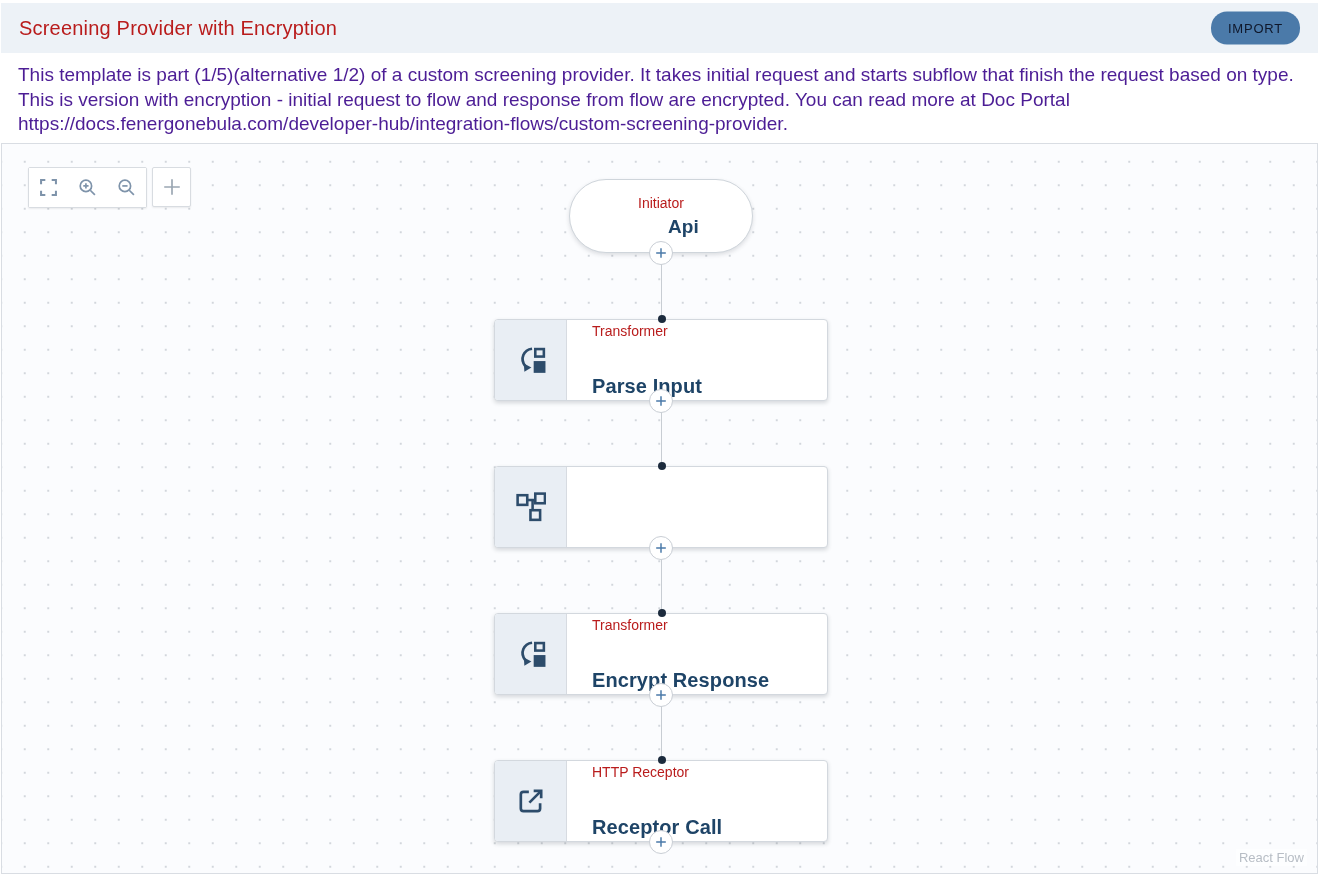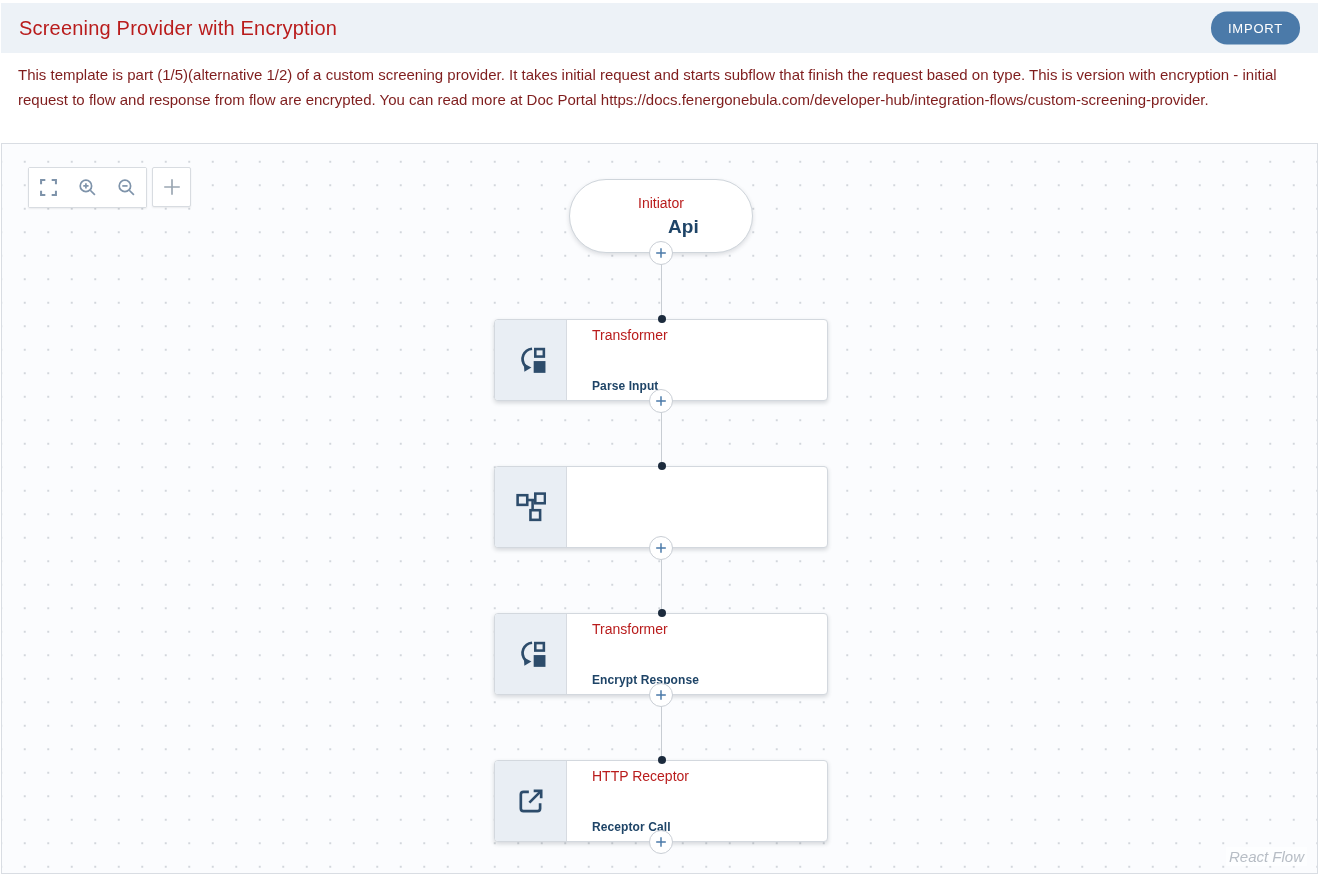--- a/index.html
+++ b/index.html
@@ -17,31 +17,31 @@
     background: #edf2f7;
     display: flex; align-items: center;
   }
   .page-title {
     margin-left: 18px;
     font-size: 20px; font-weight: 500; color: #b91c1c;
     letter-spacing: 0.2px;
   }
   .import-button {
     position: absolute; right: 18px; top: 50%; transform: translateY(-50%);
-    background: #4b7aa9; color: #ffffff;
+    background: #4b7aa9; color: #0f172a;
     border: none; border-radius: 16px;
     font-family: "Liberation Sans", sans-serif;
     font-size: 13px; font-weight: 500; letter-spacing: 0.8px;
     padding: 9px 17px; cursor: pointer;
   }
 
   
   .template-description {
     position: absolute; left: 18px; right: 22px; top: 63px;
-    font-size: 15px; line-height: 24.5px; color: #7f1d1d;
+    font-size: 19px; line-height: 24.5px; color: #4c1d95;
   }
 
   
   .flow-canvas {
     position: absolute; left: 1px; top: 143px; width: 1317px; height: 731px;
     border: 1px solid #d9dde3;
     background-color: #fbfcfe;
     background-image: radial-gradient(circle, #d2d6dc 1.1px, transparent 1.4px);
     background-size: 23.5px 23.5px;
     background-position: 11px 6px;
@@ -93,21 +93,21 @@
     background: #e9eef4;
     border-right: 1px solid #d7dbe1;
     border-radius: 3px 0 0 3px;
     display: flex; align-items: center; justify-content: center;
   }
   .node-body {
     flex: 1; padding-left: 25px;
     display: flex; flex-direction: column; justify-content: center; gap: 29px;
   }
   .node-type-label { font-size: 14px; color: #b91c1c; margin-bottom: 7px; }
-  .node-name { font-size: 12px; font-weight: 700; color: #1e4467; letter-spacing: 0.1px; }
+  .node-name { font-size: 20px; font-weight: 700; color: #1e4467; letter-spacing: 0.1px; }
 
   .node-pill {
     position: absolute; left: 567px; top: 35px; width: 184px; height: 74px;
     background: #ffffff;
     border: 1px solid #cfd5db; border-radius: 37px;
     box-shadow: 0 2px 4px rgba(40,50,60,0.15);
     display: flex; flex-direction: column; align-items: center; justify-content: center;
     z-index: 2; cursor: pointer;
   }
   .node-pill .node-type-label { margin-bottom: 5px; }
@@ -116,22 +116,22 @@
   .add-step-button {
     position: absolute; left: 647px; width: 24px; height: 24px;
     background: #ffffff;
     border: 1px solid #c9ced5; border-radius: 50%;
     display: flex; align-items: center; justify-content: center;
     z-index: 5; cursor: pointer; padding: 0;
   }
 
   .react-flow-attribution {
     position: absolute; right: 10px; bottom: 7px;
-    font-size: 15px; color: #b7bdc5;
-    background: rgba(255,255,255,0.6); padding: 1px 3px; font-style: italic;
+    font-size: 13px; color: #b7bdc5;
+    background: rgba(255,255,255,0.6); padding: 1px 3px;
   }
 </style>
 </head>
 <body>
 
 <div class="page-header">
   <div class="page-title">Screening Provider with Encryption</div>
   <button class="import-button">IMPORT</button>
 </div>
 

